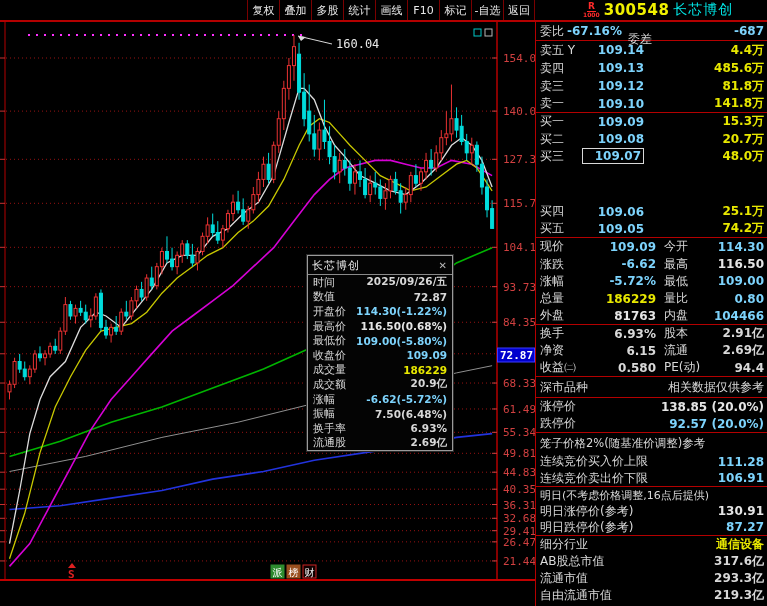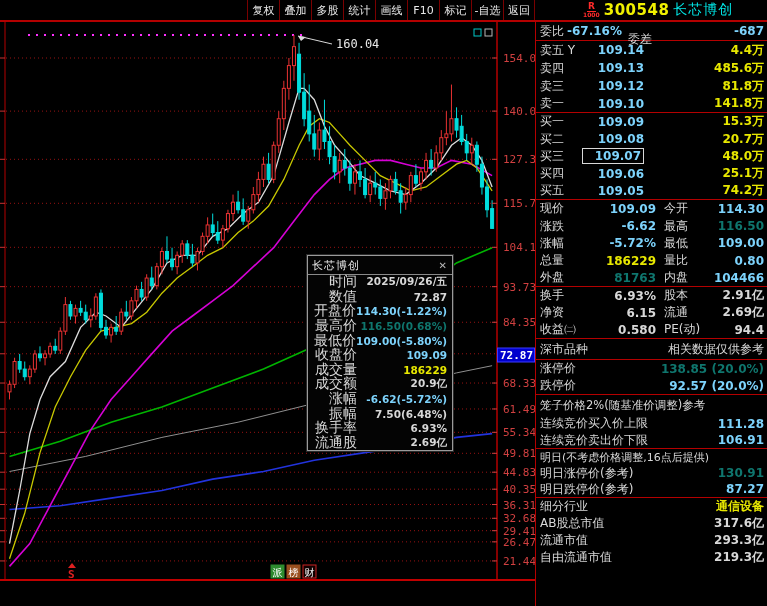--- a/index.html
+++ b/index.html
@@ -27,42 +27,42 @@
   svg text { font-family:"DejaVu Sans Mono","DejaVu Sans",monospace; }
 
   
   #tip { position:absolute; left:307px; top:255px; width:146px; height:196px;
     background:#040404; border:1px solid #9a9a9a; outline:1px solid #2a2a2a; z-index:20; }
   #tip .ttl { height:19px; display:flex; align-items:center; justify-content:space-between;
     border-bottom:1px solid #8a8a8a; padding:0 4px; }
   #tip .ttl span { color:#e8e8e8; font-size:11px; letter-spacing:1px; }
   #tip .ttl .x { color:#b8b8b8; font-size:10px; cursor:pointer; }
   .tiprow { height:14.6px; display:flex; align-items:center; padding:0 5px; }
-  .tiprow .l { width:44px; text-align:right; color:#d8d8d8; font-size:14px; white-space:nowrap; }
+  .tiprow .l { width:44px; color:#d8d8d8; font-size:11px; white-space:nowrap; }
   .tiprow .v { flex:1; text-align:right; font-size:10.5px; font-weight:bold; white-space:nowrap; }
 
   
   #panel { position:absolute; left:535px; top:22px; width:232px; height:584px;
     background:#000; border-left:1px solid #b40000; display:flex; flex-direction:column; z-index:10; }
   .sep { border-bottom:1px solid #b40000; }
   .prow { display:flex; align-items:center; padding:0 3px 0 4px; font-size:12px; white-space:nowrap; }
   .prow .lab { color:#d8d8d8; }
   .prow .num { font-weight:bold; }
   .qrow { height:18px; }
   .qrow .lab { width:42px; }
   .qrow .price { width:62px; text-align:right; }
   .qrow .vol { flex:1; text-align:right; }
   .grow { height:17.4px; }
   .grow .l1 { width:50px; }
   .grow .v1 { width:66px; text-align:right; }
   .grow .l2 { width:48px; padding-left:8px; }
   .grow .v2 { flex:1; text-align:right; }
   .boxed { border:1px solid #d8d8d8; padding:0 2px; }
   .full { justify-content:space-between; }
-  .cw { color:#d8d8d8; } .cg { color:#7dd3fc; } .cr { color:#0f766e; }
+  .cw { color:#d8d8d8; } .cg { color:#7dd3fc; } .cr { color:#e5e5e5; }
   .cy { color:#e8e800; }
 </style>
 </head>
 <body>
 
 <div id="app">
   <div id="chartwrap">
     <svg id="chartsvg" width="535" height="606">
         <line x1="6" y1="58" x2="496" y2="58" stroke="#971212" stroke-width="1" stroke-dasharray="1 3"></line>
         <line x1="6" y1="111.116" x2="496" y2="111.116" stroke="#971212" stroke-width="1" stroke-dasharray="1 3"></line>
@@ -473,21 +473,21 @@
       <div class="prow qrow" style="height: 17.4px;">
         <span class="lab">买二</span>
         <span class="num cg price">109.08</span>
         <span class="num cy vol">20.7万</span>
       </div>
       <div class="prow qrow" style="height: 17.4px;">
         <span class="lab">买三</span>
         <span class="num cg price boxed">109.07</span>
         <span class="num cy vol">48.0万</span>
       </div>
-      <div class="prow qrow" style="height: 17.4px;">
+      <div class="prow qrow" style="height: 17.4px; margin-top: 38px;">
         <span class="lab">买四</span>
         <span class="num cg price">109.06</span>
         <span class="num cy vol">25.1万</span>
       </div>
       <div class="prow qrow sep" style="height: 17.4px;">
         <span class="lab">买五</span>
         <span class="num cg price">109.05</span>
         <span class="num cy vol">74.2万</span>
       </div>
       <div class="prow grow">

